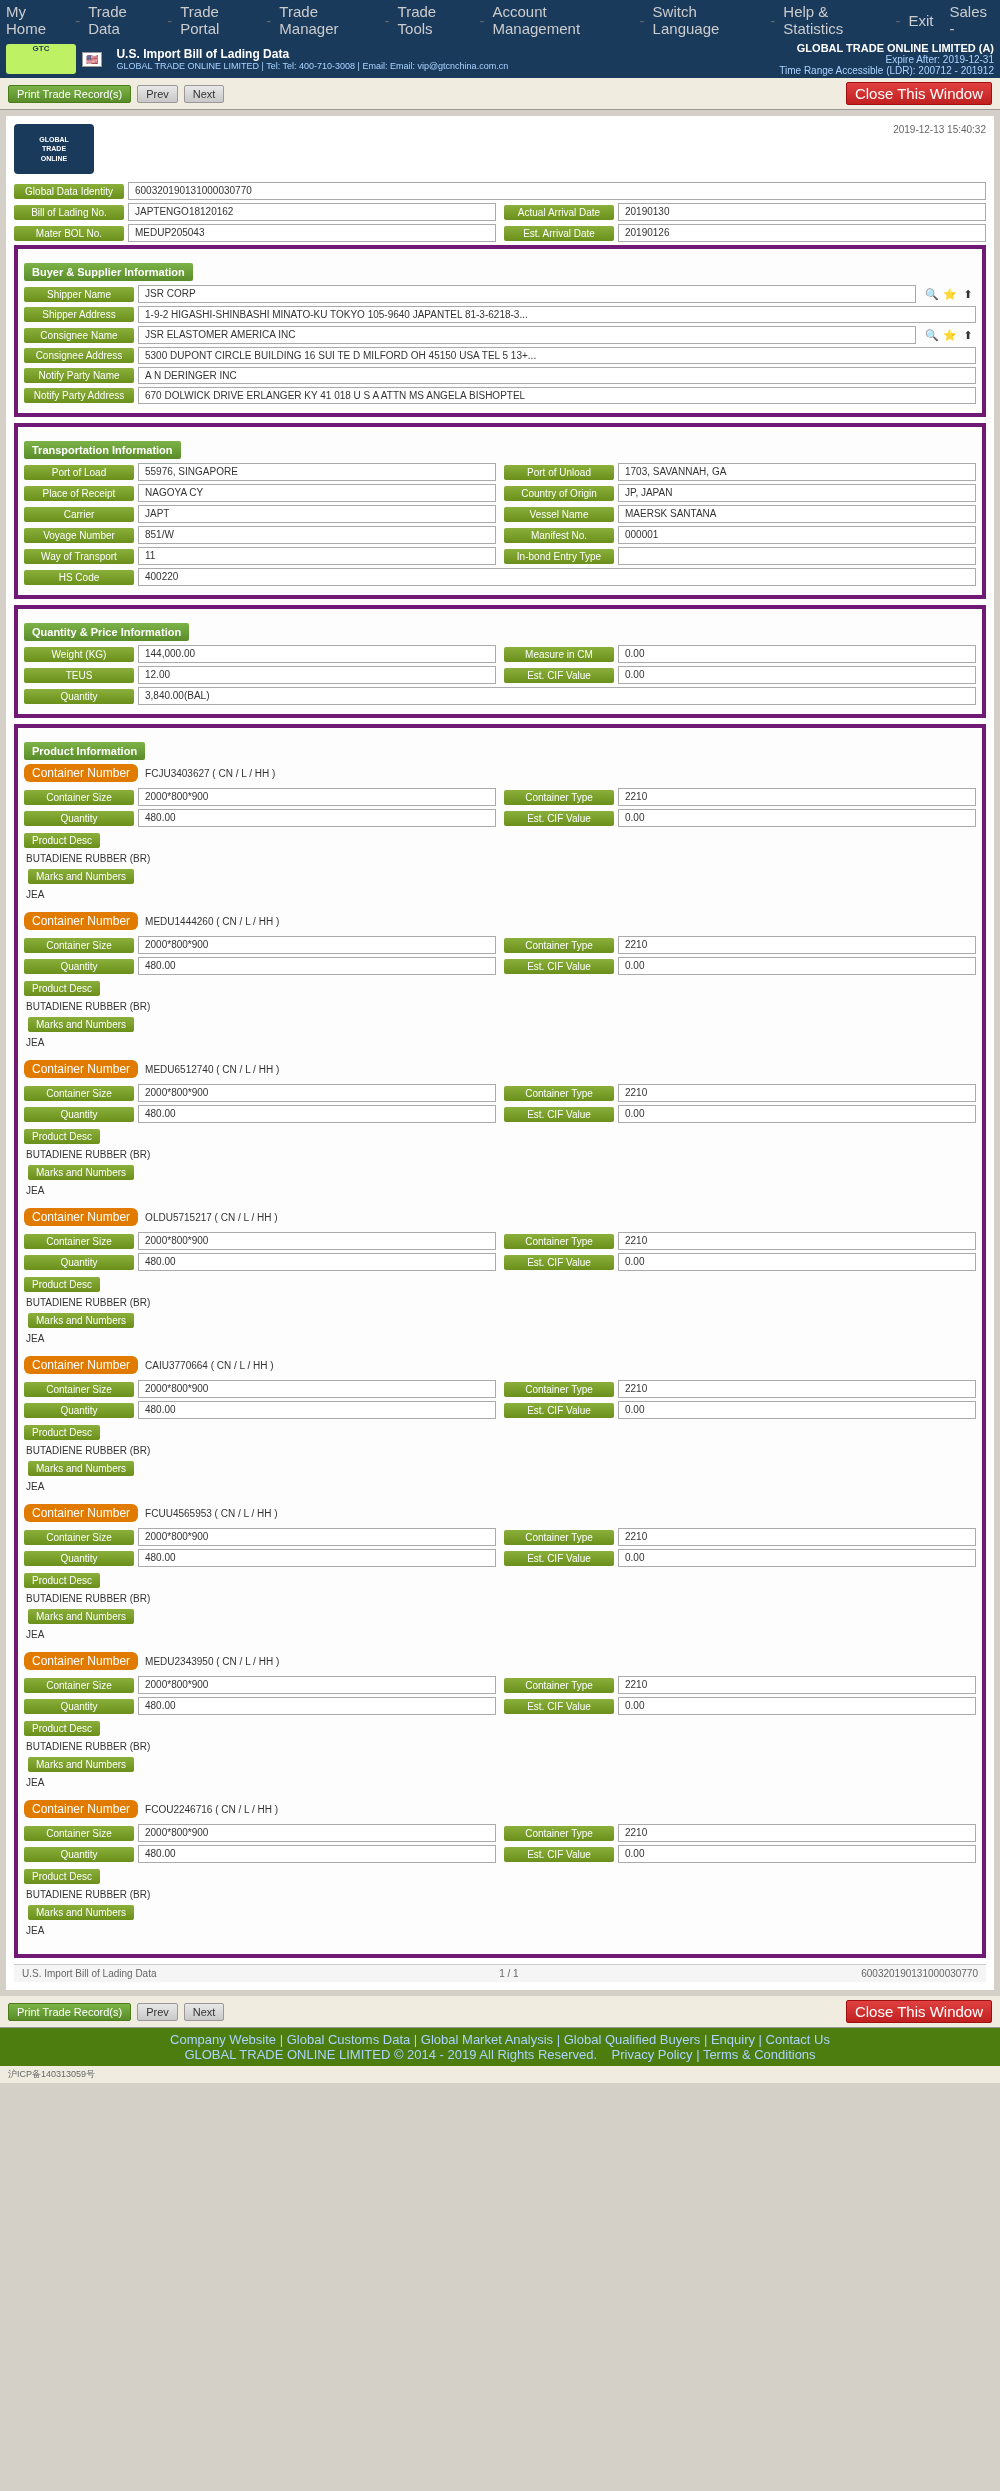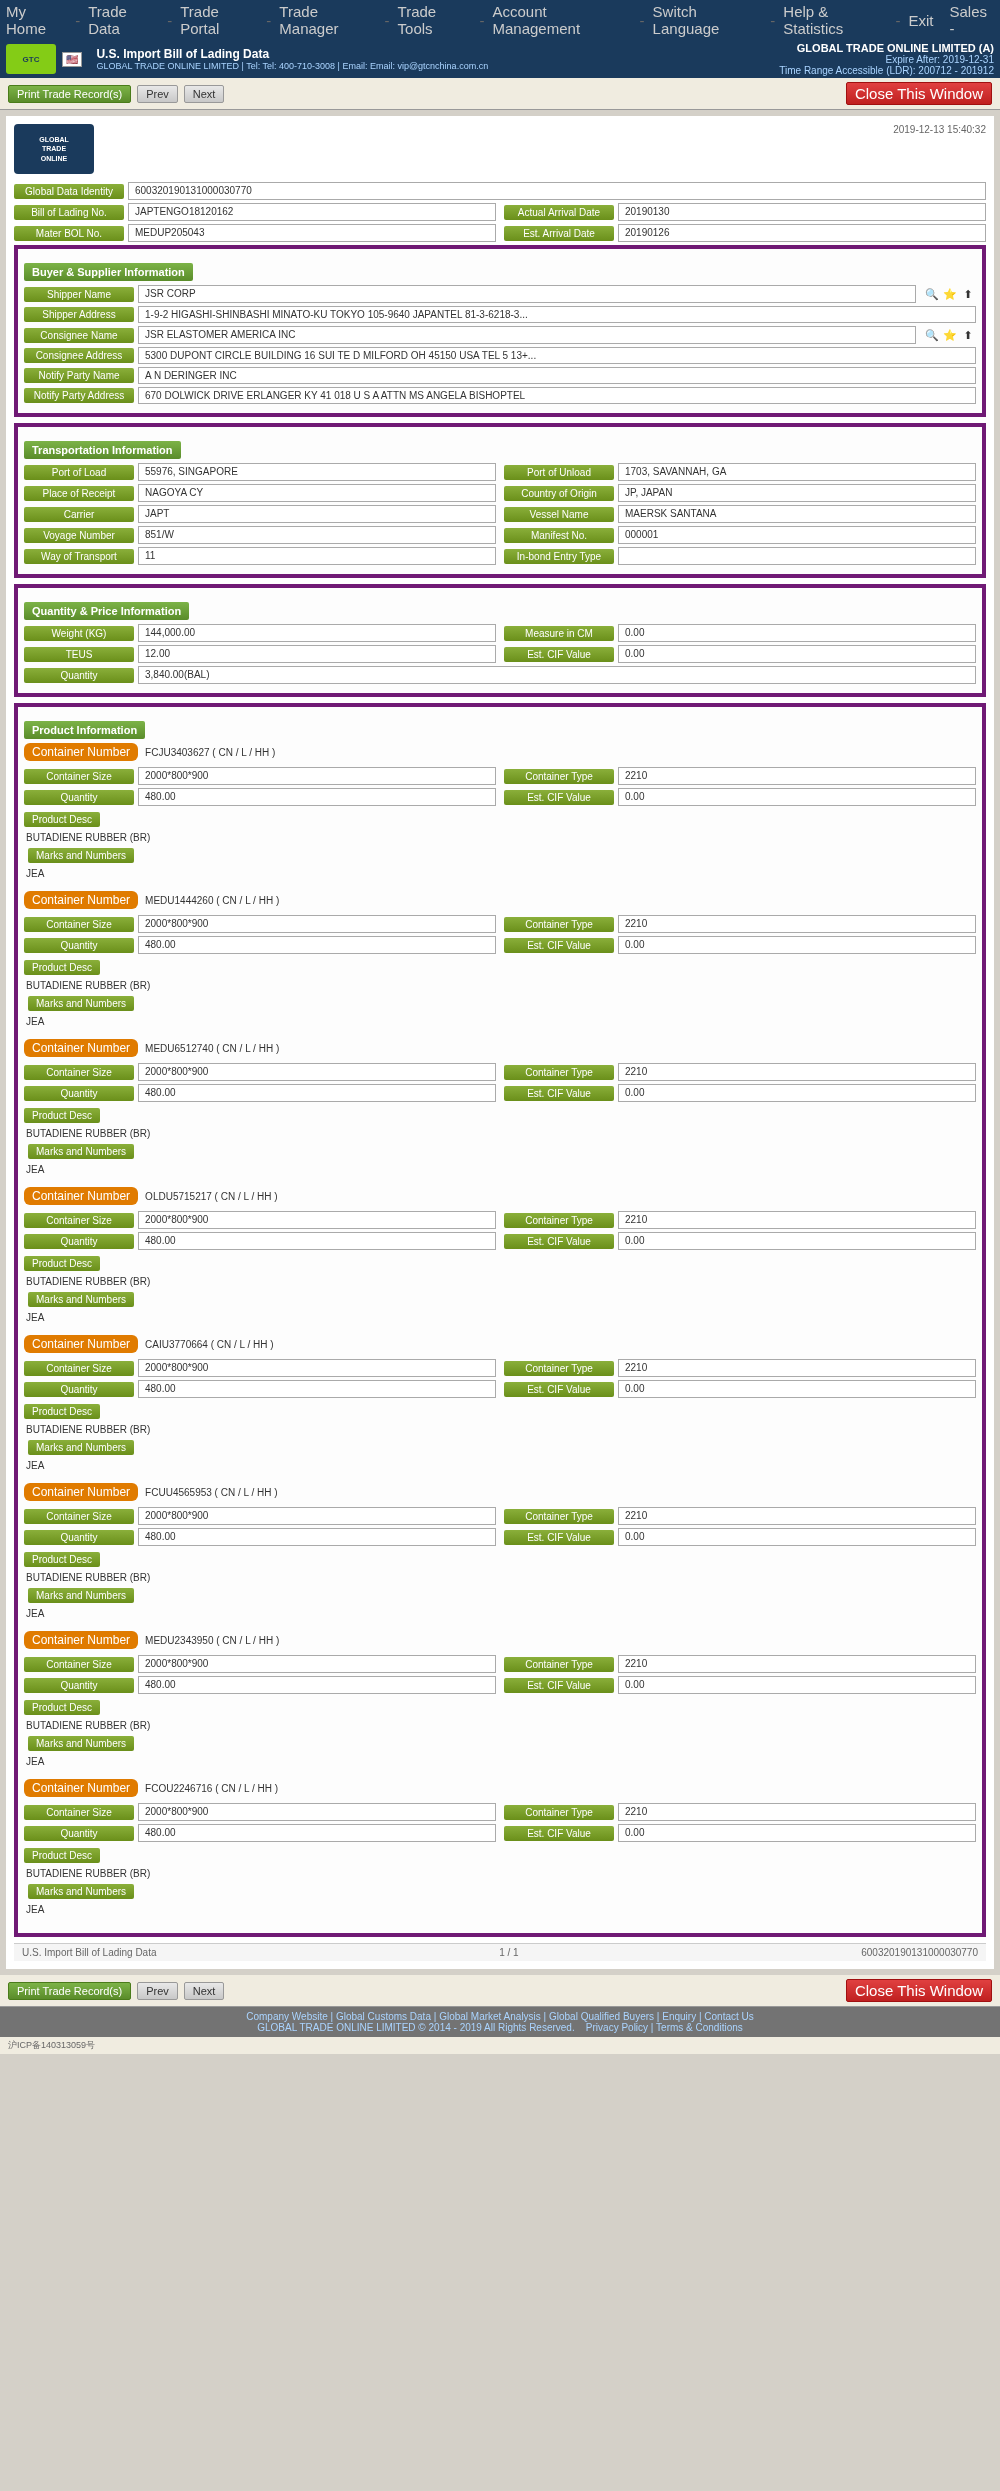--- a/index.html
+++ b/index.html
@@ -6,21 +6,21 @@
     body { font-family: Arial, sans-serif; font-size: 11px; background: #d4d0c8; color: #333; width: 1000px; }
     
     
     .top-nav { background: #1a3a5c; color: #ccc; display: flex; align-items: center; padding: 3px 6px; font-size: 15px; gap: 8px; }
     .top-nav a { color: #ccc; text-decoration: none; }
     .top-nav .separator { color: #666; }
     
     
     .second-nav { background: #1a3a5c; color: #fff; display: flex; align-items: center; padding: 2px 6px; gap: 4px; font-size: 11px; }
     .logo-area { display: flex; align-items: center; gap: 6px; margin-right: 10px; }
-    .logo-img { width: 50px; height: 30px; background: #84cc16; border-radius: 3px; display: flex; align-items: center; justify-content: center; }
+    .logo-img { width: 70px; height: 30px; background: #bef264; border-radius: 3px; display: flex; justify-content: center; }
     .logo-img span { font-weight: bold; font-size: 8px; color: #1a3a5c; }
     .flag-badge { background: #fff; border: 1px solid #999; padding: 1px 3px; font-size: 10px; }
     .nav-title { color: #fff; font-size: 12px; font-weight: bold; }
     .nav-subtitle { color: #aad4ff; font-size: 9px; }
     
     .top-right-info { margin-left: auto; text-align: right; font-size: 10px; color: #aad4ff; }
     .top-right-info .company { color: #fff; font-weight: bold; font-size: 11px; }
     
     
     .action-bar { background: #f0ece0; padding: 4px 8px; display: flex; align-items: center; gap: 6px; border-bottom: 1px solid #999; }
@@ -57,21 +57,21 @@
     
     .container-block { margin-bottom: 12px; }
     .container-number-badge { background: #e07b00; color: #fff; padding: 2px 8px; font-size: 12px; border-radius: 6px; display: inline-block; margin-bottom: 3px; }
     .product-desc-badge { background: linear-gradient(to bottom, #8aaf3a, #6a8f1a); color: #fff; padding: 2px 8px; font-size: 10px; border-radius: 2px; display: inline-block; margin: 3px 0; }
     .marks-badge { background: linear-gradient(to bottom, #8aaf3a, #6a8f1a); color: #fff; padding: 2px 8px; font-size: 10px; border-radius: 2px; display: inline-block; margin: 3px 4px; }
     .desc-text { font-size: 10px; margin: 2px 0; padding-left: 2px; }
     
     
     .page-footer { background: #f5f5f5; border-top: 1px solid #ccc; padding: 3px 8px; display: flex; align-items: center; justify-content: space-between; font-size: 10px; color: #666; }
     
-    .site-footer { background: #737373; color: #aad4ff; padding: 4px 8px; font-size: 10px; text-align: center; }
+    .site-footer { background: #4d7c0f; color: #aad4ff; padding: 4px 8px; font-size: 13px; text-align: center; }
     .site-footer a { color: #aad4ff; text-decoration: none; }
     
     .inner-content { position: relative; }
     
     
     .icp-bar { background: #f0ece0; padding: 2px 8px; font-size: 9px; color: #666; display: flex; align-items: center; gap: 10px; }
   </style>
 </head>
 <body>
 
@@ -257,20 +257,24 @@
         <div class="col">
           <div class="field-label">Way of Transport</div>
           <div class="field-value">11</div>
         </div>
         <div class="col">
           <div class="field-label">In-bond Entry Type</div>
           <div class="field-value"></div>
         </div>
       </div>
 
+      <div class="field-row">
+        <div class="field-label">HS Code</div>
+        <div class="field-value" style="flex:2;">400220</div>
+      </div>
     </div>
 
     <div class="section-box">
       <div class="section-header">Quantity &amp; Price Information</div>
 
       <div class="two-col">
         <div class="col">
           <div class="field-label">Weight (KG)</div>
           <div class="field-value">144,000.00</div>
         </div>

